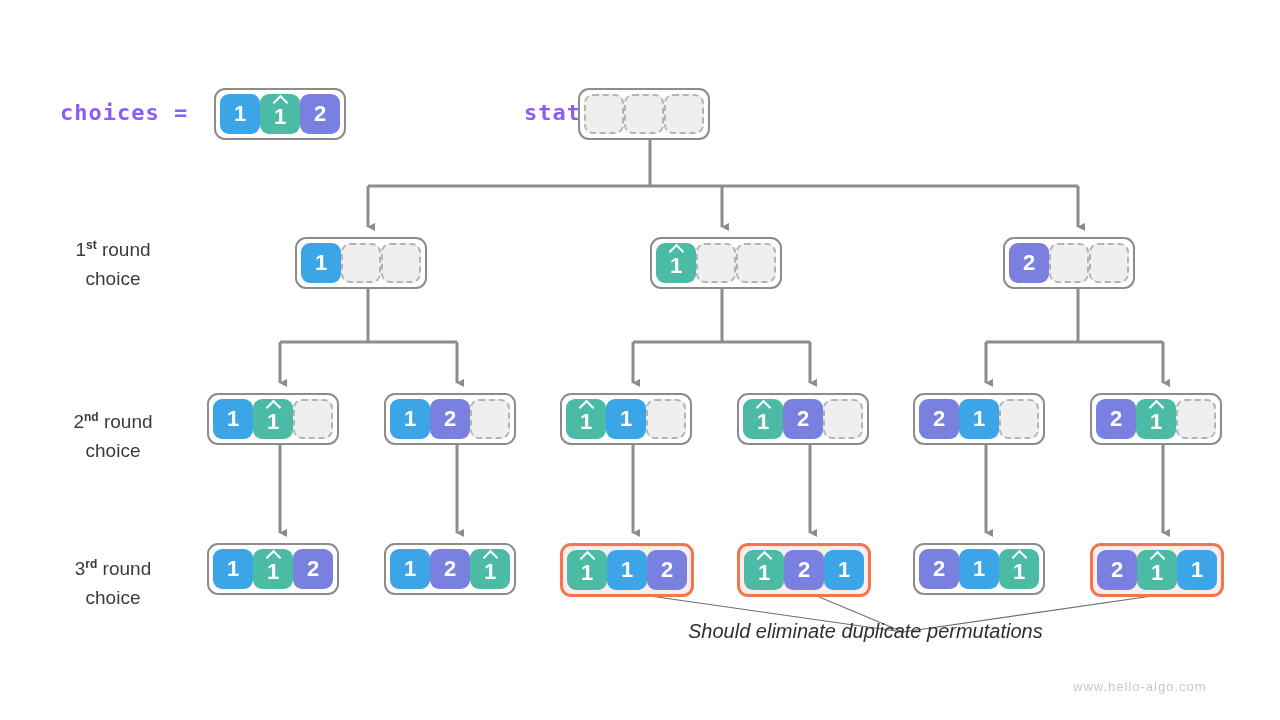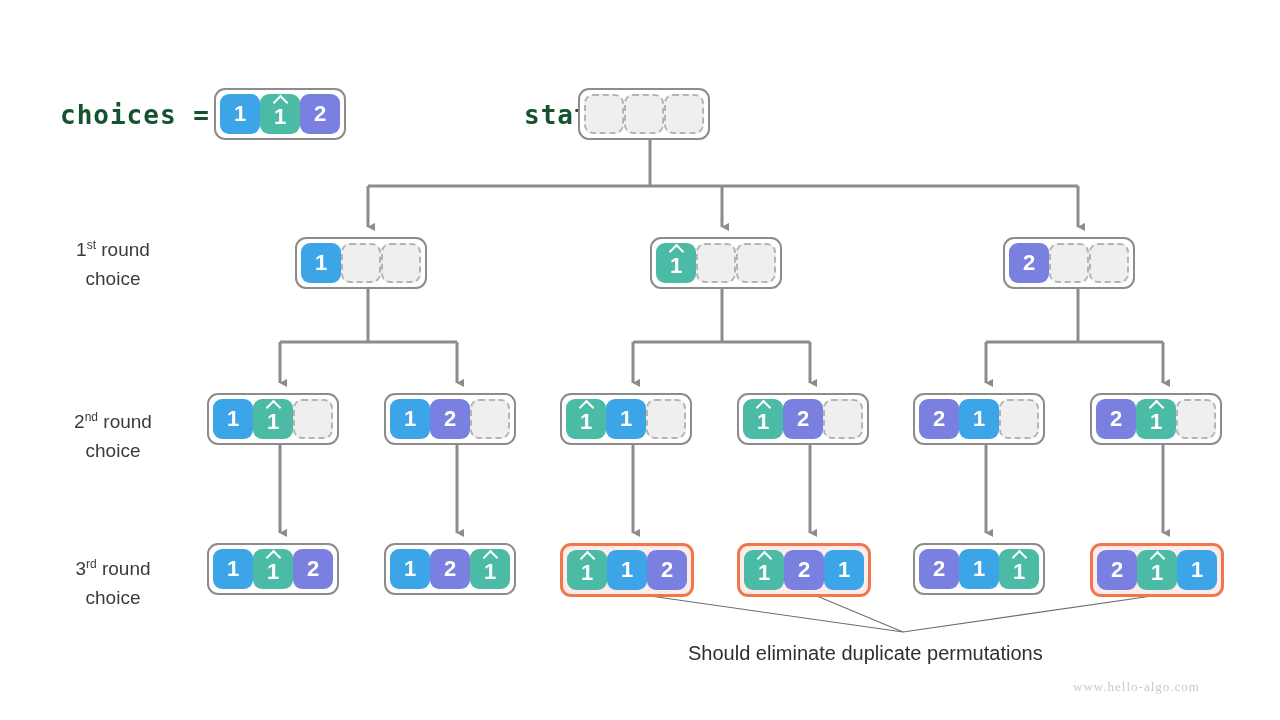--- a/index.html
+++ b/index.html
@@ -10,31 +10,31 @@
   }
   #stage{position:absolute;left:0;top:0;width:1280px;height:720px;}
 
   
   #edges{position:absolute;left:0;top:0;width:1280px;height:720px;z-index:1;}
 
   
   .varlabel{
     position:absolute;z-index:3;
     font-family:"DejaVu Sans Mono","Liberation Mono",monospace;
-    font-weight:bold;font-size:26px;color:#14532d;
+    font-weight:bold;font-size:22px;color:#8b5cf6;
     white-space:nowrap;letter-spacing:1px;
   }
 
   
   .rowlabel{
     position:absolute;z-index:3;
     font-size:19px;color:#3b3b3b;line-height:1.55;
     text-align:center;white-space:nowrap;
   }
-  .rowlabel sup{font-size:12px;vertical-align:super;}
+  .rowlabel sup{font-size:12px;vertical-align:super;font-weight:bold;}
 
   
   .arr{
     position:absolute;z-index:3;
     box-sizing:border-box;
     border:2.5px solid #8c8c8c;
     border-radius:11px;
     background:#ffffff;
     padding:4px;
     display:flex;
@@ -78,21 +78,21 @@
     transform:rotate(45deg);
   }
 
   
   .caption{
     position:absolute;z-index:3;
     font-size:20px;color:#2f2f2f;white-space:nowrap;
   }
   .watermark{
     position:absolute;z-index:3;
-    font-family:Liberation Serif, serif;
+    font-family:Liberation Sans, sans-serif;
     font-size:13px;color:#c9c9c9;letter-spacing:1px;white-space:nowrap;text-align:center;
   }
 </style>
 </head>
 <body>
 
 <div id="stage">
 
   <svg id="edges" viewBox="0 0 1280 720">
     <defs>
@@ -266,16 +266,16 @@
       </div>
       <div class="arr hl" style="left: 1090px; top: 543px;">
         <div class="cell purple">2</div>
         <div class="cell teal">
           <span class="hat">1</span>
         </div>
         <div class="cell blue">1</div>
       </div>
     </div>
 
-  <div class="caption" style="left:688px;top:642px;">Should eliminate duplicate permutations</div>
+  <div class="caption" style="left:688px;top:620px;font-style:italic;">Should eliminate duplicate permutations</div>
   <div class="watermark" style="left:1073px;top:679px;">www.hello-algo.com</div>
 
 </div>
 
 </body></html>

